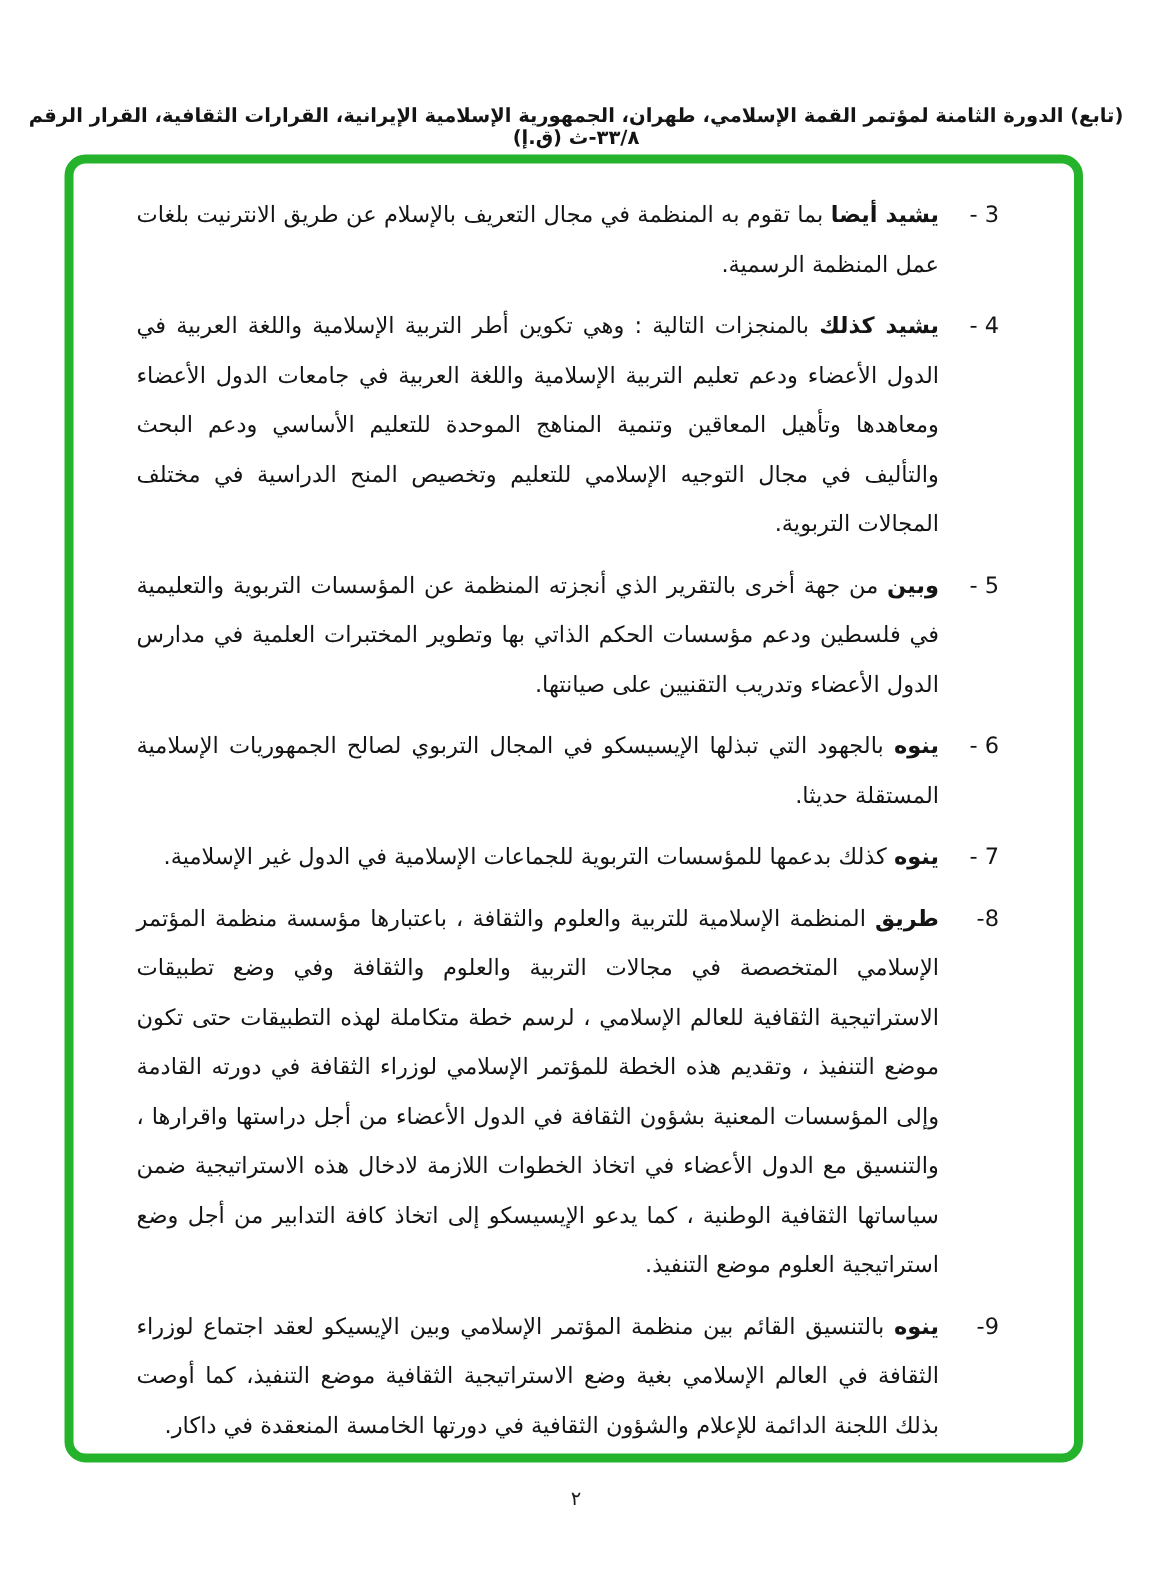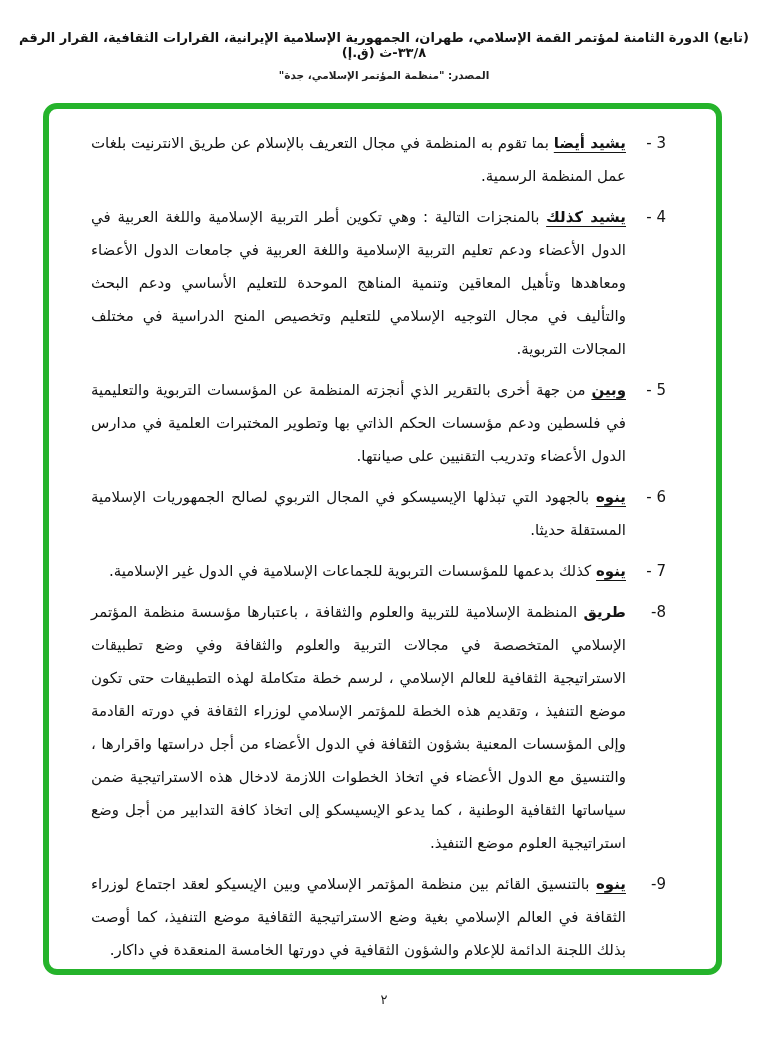--- a/index.html
+++ b/index.html
@@ -5,21 +5,21 @@
   html, body { margin: 0; padding: 0; }
   body {
     position: relative;
     width: 768px;
     height: 1046px;
     background: #ffffff;
     color: #141414;
     font-family: "DejaVu Sans", sans-serif;
     overflow: hidden;
   }
-  .header { text-align: center; padding-top: 30px; }
+  .header { text-align: center; padding-top: 30px; margin-top: 40px; }
   .header-line1 { font-size: 13px; font-weight: bold; letter-spacing: 0; }
   .header-line2 { font-size: 10.5px; font-weight: bold; margin-top: 9px; color: #222; }
 
   .green-box {
     position: absolute;
     left: 43px;
     top: 103px;
     width: 679px;
     height: 872px;
     box-sizing: border-box;
@@ -39,21 +39,21 @@
     text-align: right;
   }
   .item-body {
     flex: 1;
     margin: 0;
     font-size: 15px;
     line-height: 33px;
     text-align: justify;
     text-justify: inter-word;
   }
-  .lead { font-weight: bold; text-decoration: underline; text-underline-offset: 4px; }
+  .lead { font-weight: bold; text-underline-offset: 4px; }
   .lead.no-underline { text-decoration: none; }
   .bold-mid { font-weight: normal; }
 
   .page-number {
     position: absolute;
     top: 992px;
     left: 0;
     width: 100%;
     text-align: center;
     font-size: 13px;

